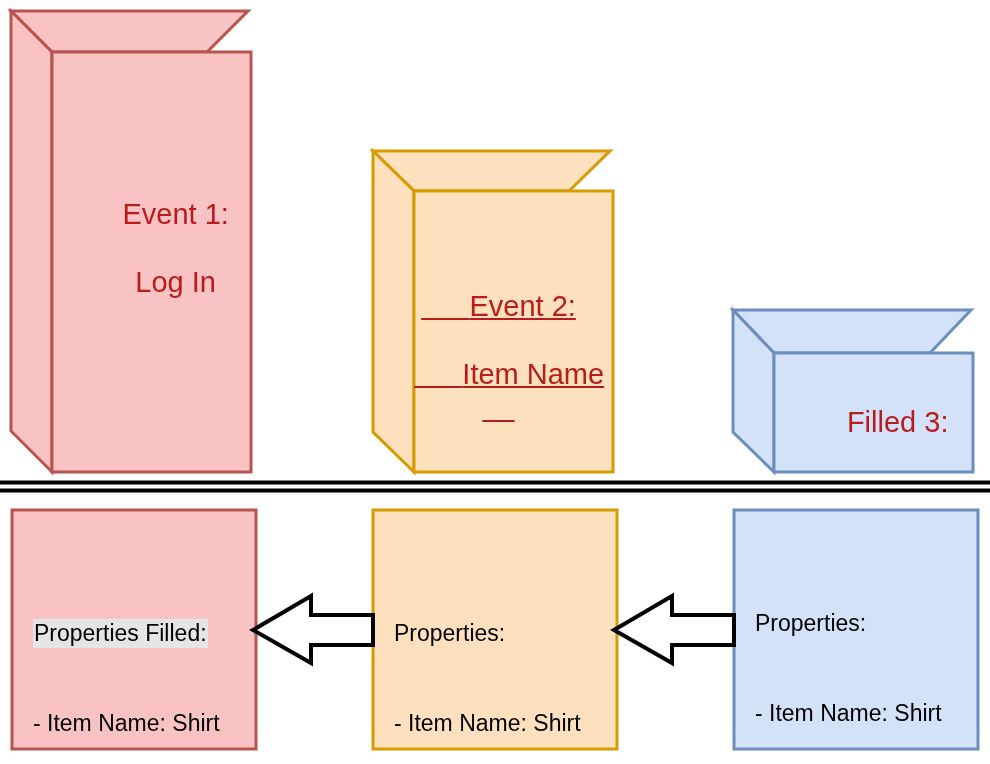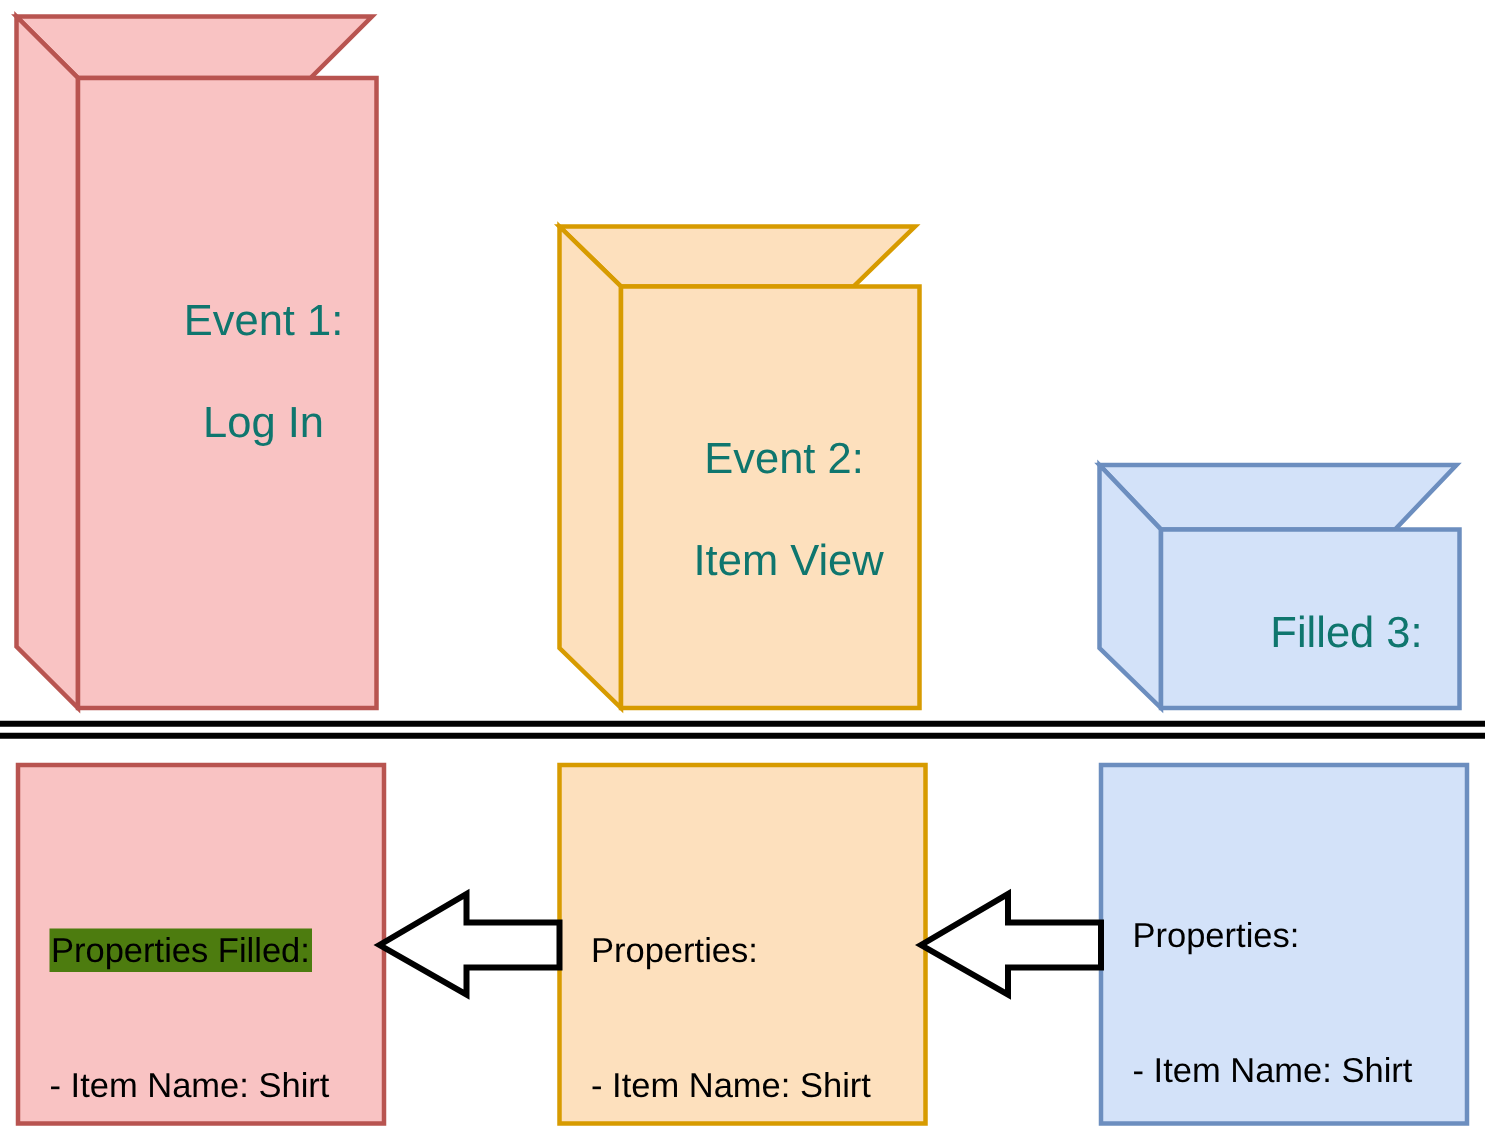--- a/index.html
+++ b/index.html
@@ -26,38 +26,38 @@
     left: 0; top: 0;
     width: 990px;
     height: 764px;
   }
   svg.layer { overflow: visible; }
 
   
   .event-label {
     position: absolute;
     text-align: center;
-    color: #0f766e;
+    color: #b91c1c;
     font-size: 29px;
     line-height: 34px;
     white-space: pre;
     pointer-events: none;
   }
 
   
   .prop-card-text {
     position: absolute;
     color: #000000;
     font-size: 23px;
     line-height: 30px;
     white-space: pre;
   }
   .prop-line { display: block; height: 30px; }
   .prop-line.hl > span {
-    background: #4d7c0f;
+    background: #e5e5e5;
     padding: 1px 1px 2px 1px;
     box-decoration-break: clone;
     -webkit-box-decoration-break: clone;
   }
 </style>
 </head>
 <body>
 
 <div id="canvas">
 
@@ -98,23 +98,23 @@
     <polygon points="614,630 672,596 672,615 734,615 734,645 672,645 672,663" fill="#FFFFFF" stroke="#000000" stroke-width="4" stroke-linejoin="miter"></polygon>
   </svg>
 
   <div class="layer">
 
     <div class="event-label" style="left:52px; top:163px; width:199px;">
       <span>Event 1:</span><br>
       <span>Log In</span>
     </div>
 
-    <div class="event-label" style="left:414px; top:255px; width:169px;">
+    <div class="event-label" style="left:414px; top:255px; width:169px;text-decoration:underline;">
       <span>Event 2:</span><br>
-      <span>Item View</span>
+      <span>Item Name</span>
     </div>
 
     <div class="event-label" style="left:774px; top:371px; width:199px;">
       <span>Filled 3:</span><br>
     </div>
 
     <div class="prop-card-text" style="left:33px; top:558px; width:220px;">
       <span class="prop-line hl"><span>Properties Filled:</span></span>
       <span class="prop-line"><span>- Item Name: Shirt</span></span>
       

